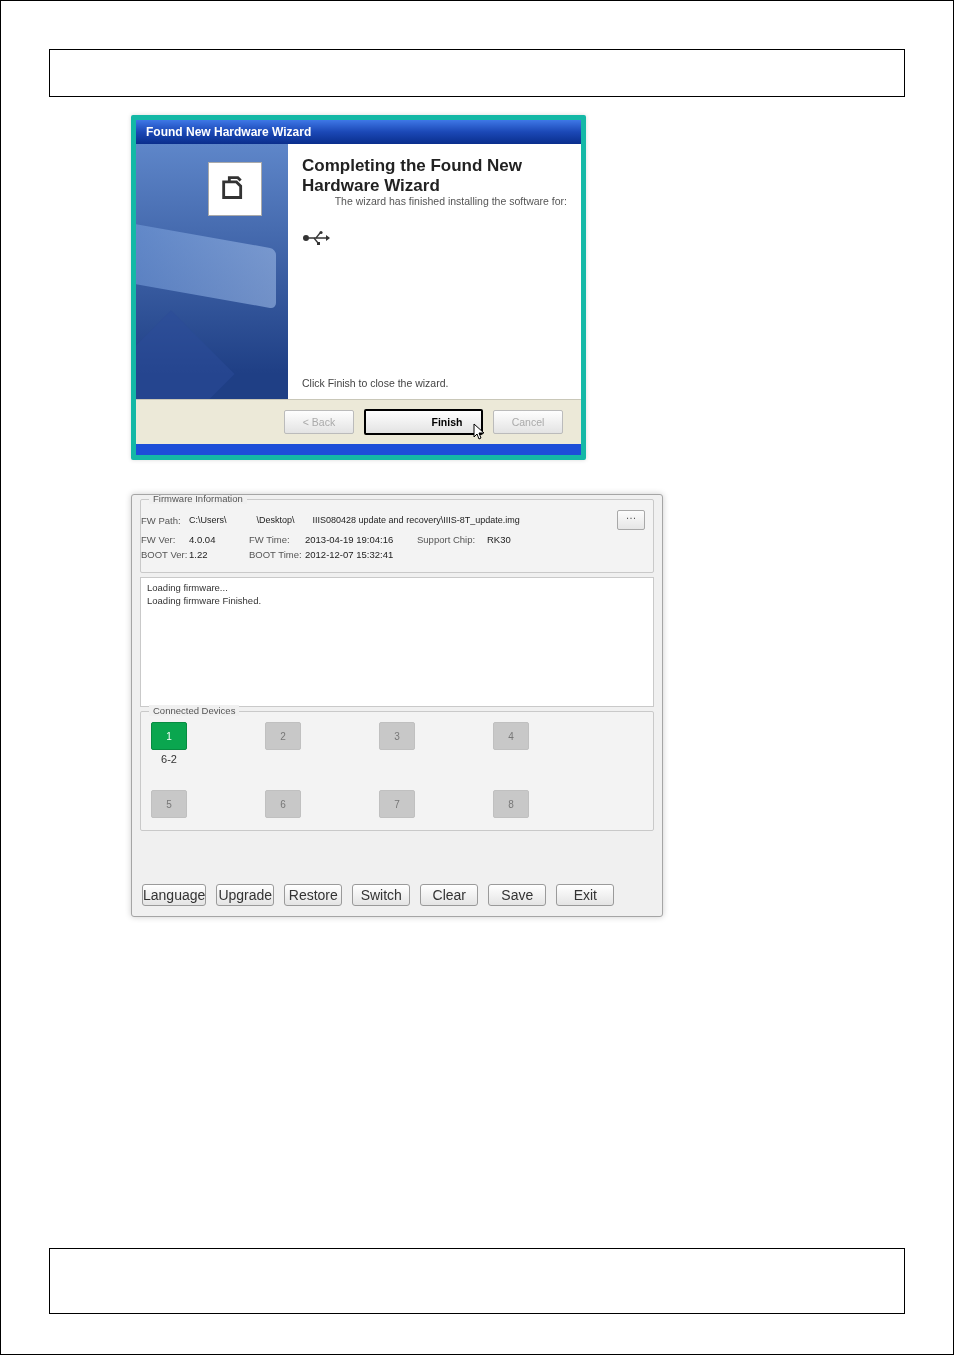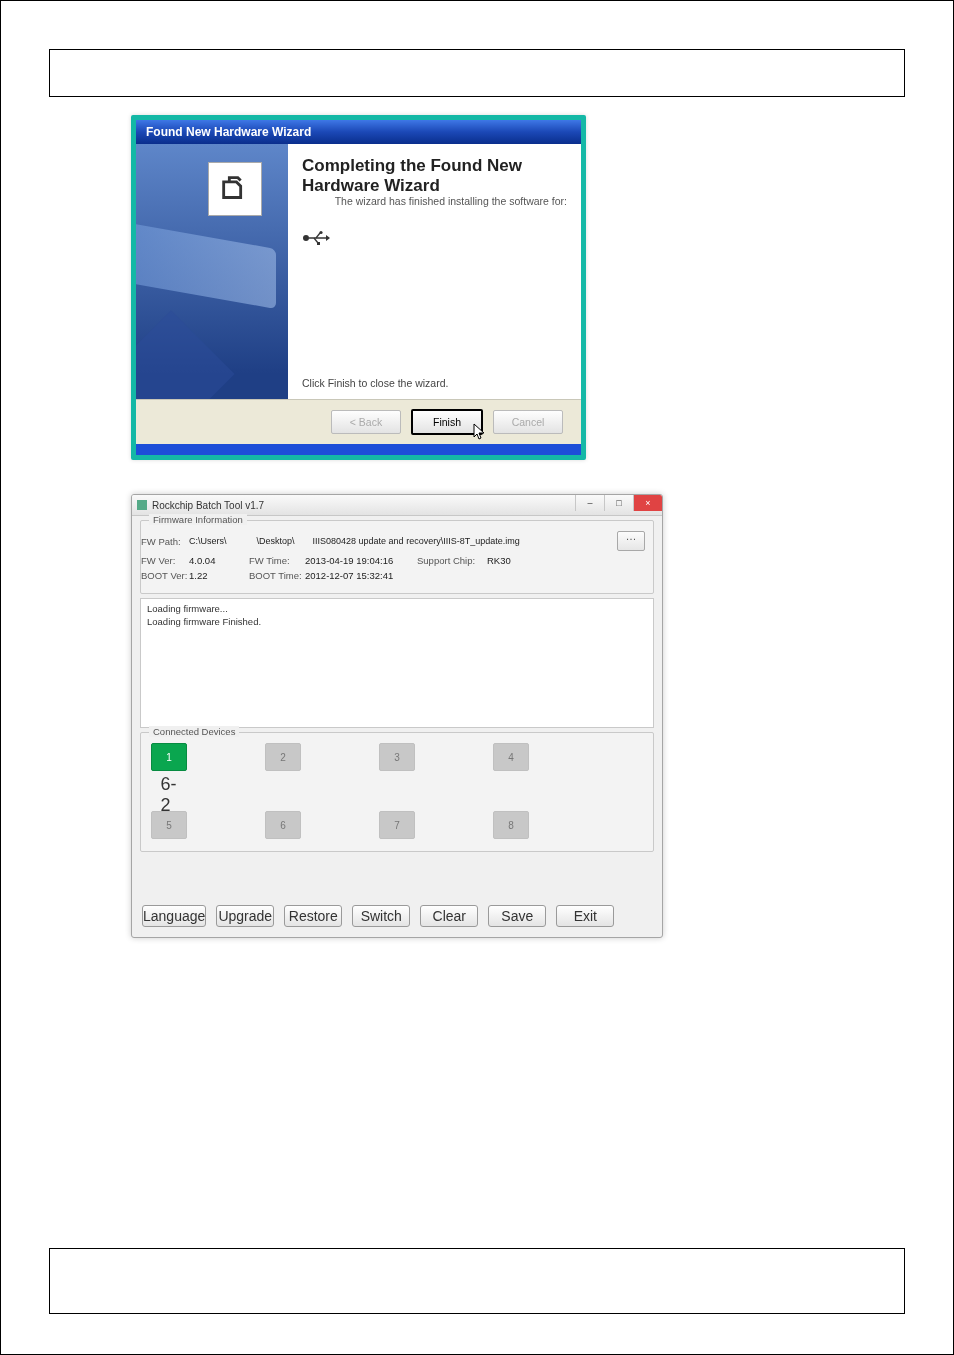--- a/index.html
+++ b/index.html
@@ -144,23 +144,24 @@
     background: linear-gradient(#fefefe, #e3e3e3);
     border-radius: 2px;
     display: inline-flex;
     align-items: center;
     justify-content: center;
     color: #333;
   }
   .w-btn.disabled { color: #aaa; border-color: #bbb; }
   .w-btn.primary {
     border: 2px solid #000;
-    font-weight: normal;
+    font-weight: bold;
     color: #000;
     position: relative;
+    padding-left: 47px;
   }
   .cursor {
     position: absolute;
     right: -6px;
     bottom: -8px;
   }
 
   
   .rkwin {
     width: 530px;
@@ -270,21 +271,21 @@
   .dev-cell.connected {
     background: #0aa64f;
     color: #fff;
     border-color: #078b41;
   }
   .dev-sub {
     position: absolute;
     top: 30px;
     left: 50%;
     transform: translateX(-50%);
-    font-size: 18px;
+    font-size: 11px;
     color: #333;
   }
   .dev-second {
     margin-top: 32px;
   }
   .rk-buttons {
     display: flex;
     gap: 10px;
     padding: 6px 10px 10px 10px;
     justify-content: flex-start;
@@ -356,33 +357,20 @@
           <span>Finish</span>
           <svg class="cursor" width="14" height="18" viewBox="0 0 14 18">
             <path d="M1 1 L1 14 L4 11 L6 16 L8 15 L6 10 L11 10 Z" fill="#fff" stroke="#000" stroke-width="1"></path>
           </svg>
         </div>
         <div class="w-btn disabled">Cancel</div>
       </div>
     </div>
 
     <div class="rkwin">
-      <div class="rk-titlebar">
-        <span class="rk-ticon">
-          <svg width="10" height="10" viewBox="0 0 10 10">
-              <rect width="10" height="10" fill="#5a8"></rect>
-            </svg>
-        </span>
-        <span class="rk-title">Rockchip Batch Tool v1.7</span>
-        <div class="rk-ctrls">
-          <div class="rk-ctrl">–</div>
-          <div class="rk-ctrl">□</div>
-          <div class="rk-ctrl rk-close">×</div>
-        </div>
-      </div>
 
       <div class="rk-group">
         <div class="rk-group-title">Firmware Information</div>
         <div class="fi-row">
           <div class="fi-label">FW Path:</div>
           <div class="fi-path">
             <span>C:\Users\</span>
             <span style="width:22px"></span>
             <span>\Desktop\</span>
             <span style="width:10px"></span>

